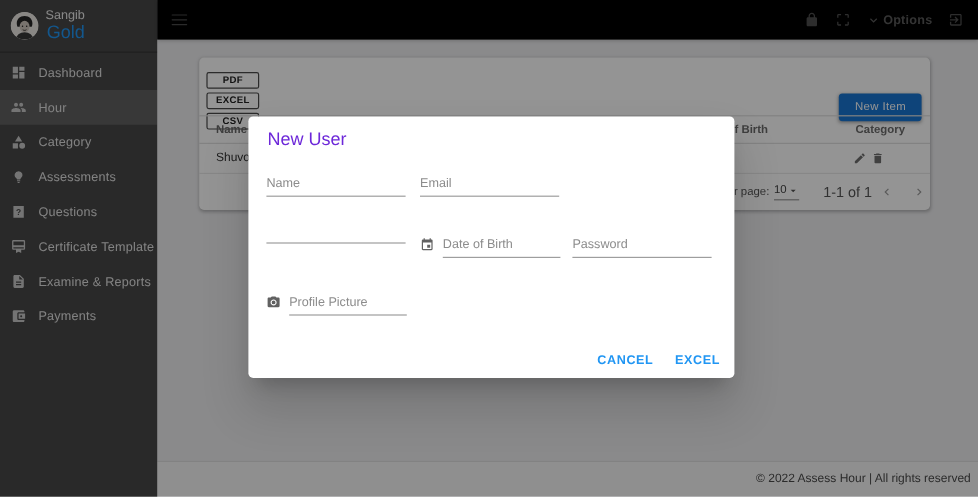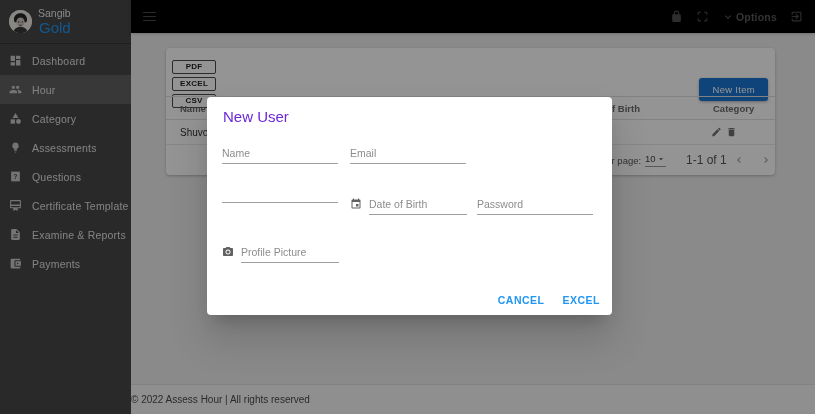--- a/index.html
+++ b/index.html
@@ -55,21 +55,21 @@
   .pag-label { left:435px; font-size:9.5px; color:#555; }
   .pag-select { left:479px; display:flex; align-items:center; border-bottom:1px solid #9a9a9a; padding-bottom:2px; cursor:pointer; }
   .pag-select .val { font-size:9.5px; color:#444; }
   .pag-select .caret { width:10px; height:10px; color:#555; }
   .pag-select .caret svg { width:10px; height:10px; display:block; fill:currentColor; }
   .pag-range { left:520px; font-size:12px; color:#555; }
   .pag-prev { left:567px; } .pag-next { left:594px; }
   .pag-nav { width:12px; height:12px; color:#9a9a9a; cursor:pointer; }
   .pag-nav svg { width:12px; height:12px; display:block; fill:currentColor; }
 
-  .footer { position:absolute; left:0; right:0; bottom:0; height:30px; background:#f7f7f7; border-top:1px solid #e0e0e0; display:flex; align-items:center; justify-content:flex-start; padding-right:6px; }
+  .footer { position:absolute; left:0; right:0; bottom:0; height:30px; background:#f7f7f7; border-top:1px solid #e0e0e0; display:flex; align-items:center; justify-content:flex-end; padding-right:6px; }
   .footer .txt { font-size:10px; color:#4a4a4a; }
 
   
   .backdrop { position:absolute; inset:0; background:rgba(0,0,0,0.42); z-index:10; }
   .modal { position:absolute; left:207px; top:97px; width:405px; height:218px; background:#fff; border-radius:4px; box-shadow:0 11px 15px -7px rgba(0,0,0,.2),0 24px 38px 3px rgba(0,0,0,.14); z-index:20; }
   .modal-title { position:absolute; left:16px; top:11px; font-size:15px; font-weight:500; color:#6d28d9; }
   .fld { position:absolute; }
   .fld .inner { width:116px; }
   .fld .plabel { font-size:10.5px; color:#8c8c8c; }
   .fld .uline { border-bottom:1px solid #9e9e9e; margin-top:4px; }

